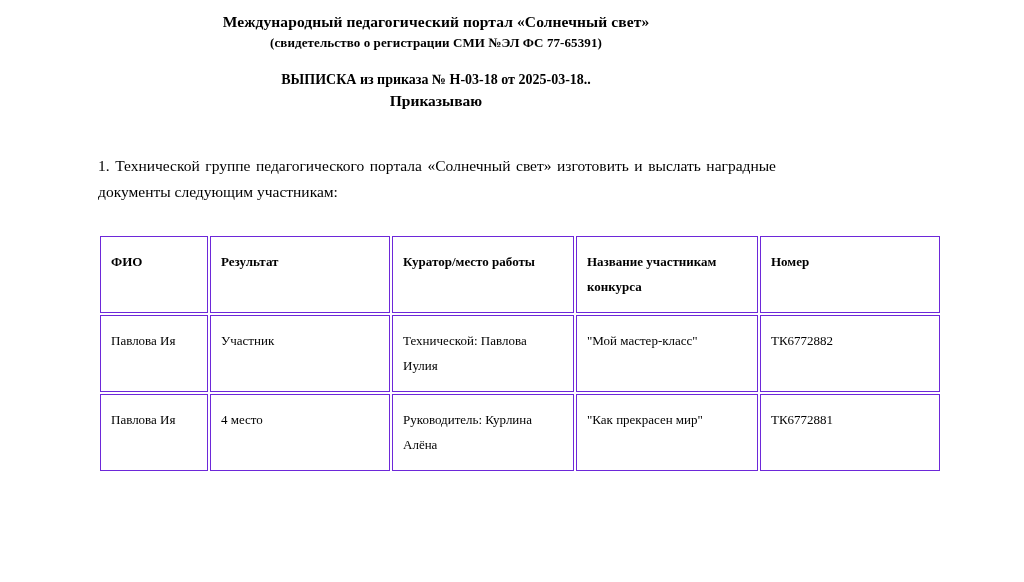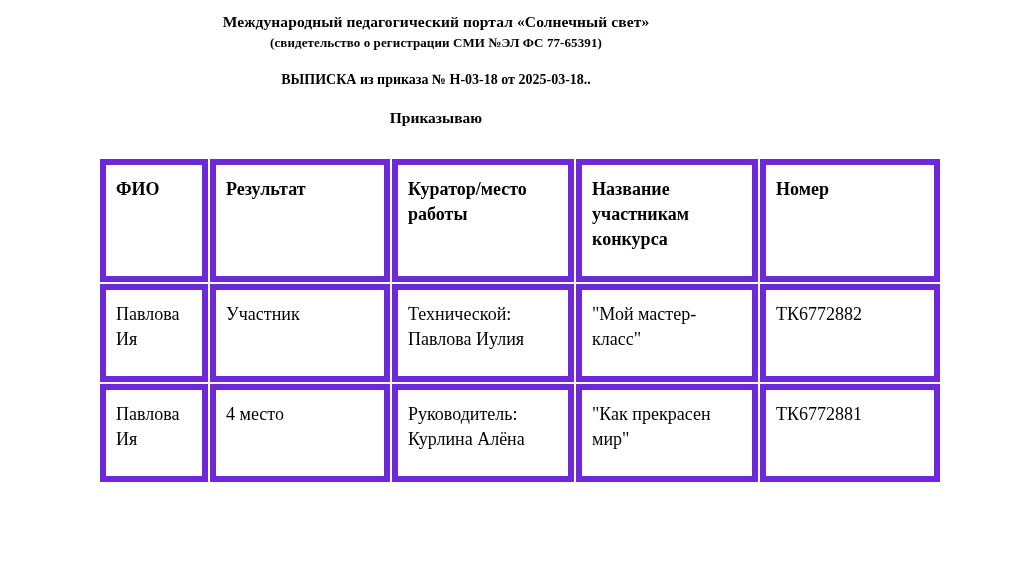--- a/index.html
+++ b/index.html
@@ -45,21 +45,20 @@
   .doc-order-line {
     font-weight: bold;
     font-size: 14px;
     line-height: 21px;
     margin-top: 16px;
   }
   .doc-decree-line {
     font-weight: bold;
     font-size: 15.5px;
     line-height: 21px;
-    margin-top: 17px;
   }
 
   
   .intro-paragraph {
     margin: 0;
     padding: 0 96px 0 98px;
     padding-top: 42px;
     font-size: 15.5px;
     line-height: 26px;
     text-align: justify;
@@ -72,24 +71,24 @@
     padding-left: 98px;
   }
   table.awards {
     border-collapse: separate;
     border-spacing: 2px;
     width: 832px;
     table-layout: fixed;
   }
   table.awards th,
   table.awards td {
-    border: 6px solid #6d28d9;
+    border: 1px solid #6d28d9;
     vertical-align: top;
-    padding: 12px 10px 24px 10px;
-    font-size: 18px;
+    padding: 12px 10px 13px 10px;
+    font-size: 13px;
     line-height: 25px;
     text-align: left;
     box-sizing: border-box;
     word-wrap: break-word;
     overflow-wrap: break-word;
   }
   table.awards thead th {
     font-weight: bold;
     height: 56px;
   }
@@ -112,20 +111,21 @@
 
 <div class="page">
 
   <div class="doc-header">
     <div class="doc-title-line">Международный педагогический портал «Солнечный свет»</div>
     <div class="doc-subtitle-line">(свидетельство о регистрации СМИ №ЭЛ ФС 77-65391)</div>
     <div class="doc-order-line">ВЫПИСКА из приказа № Н-03-18 от 2025-03-18..</div>
     <div class="doc-decree-line">Приказываю</div>
   </div>
 
+  <p class="intro-paragraph">1. Технической группе педагогического портала «Солнечный свет» изготовить и выслать наградные документы следующим участникам:</p>
 
   <div class="table-wrap">
     <table class="awards">
       <colgroup>
         <col class="c-fio">
         <col class="c-result">
         <col class="c-curator">
         <col class="c-contest">
         <col class="c-number">
       </colgroup>

